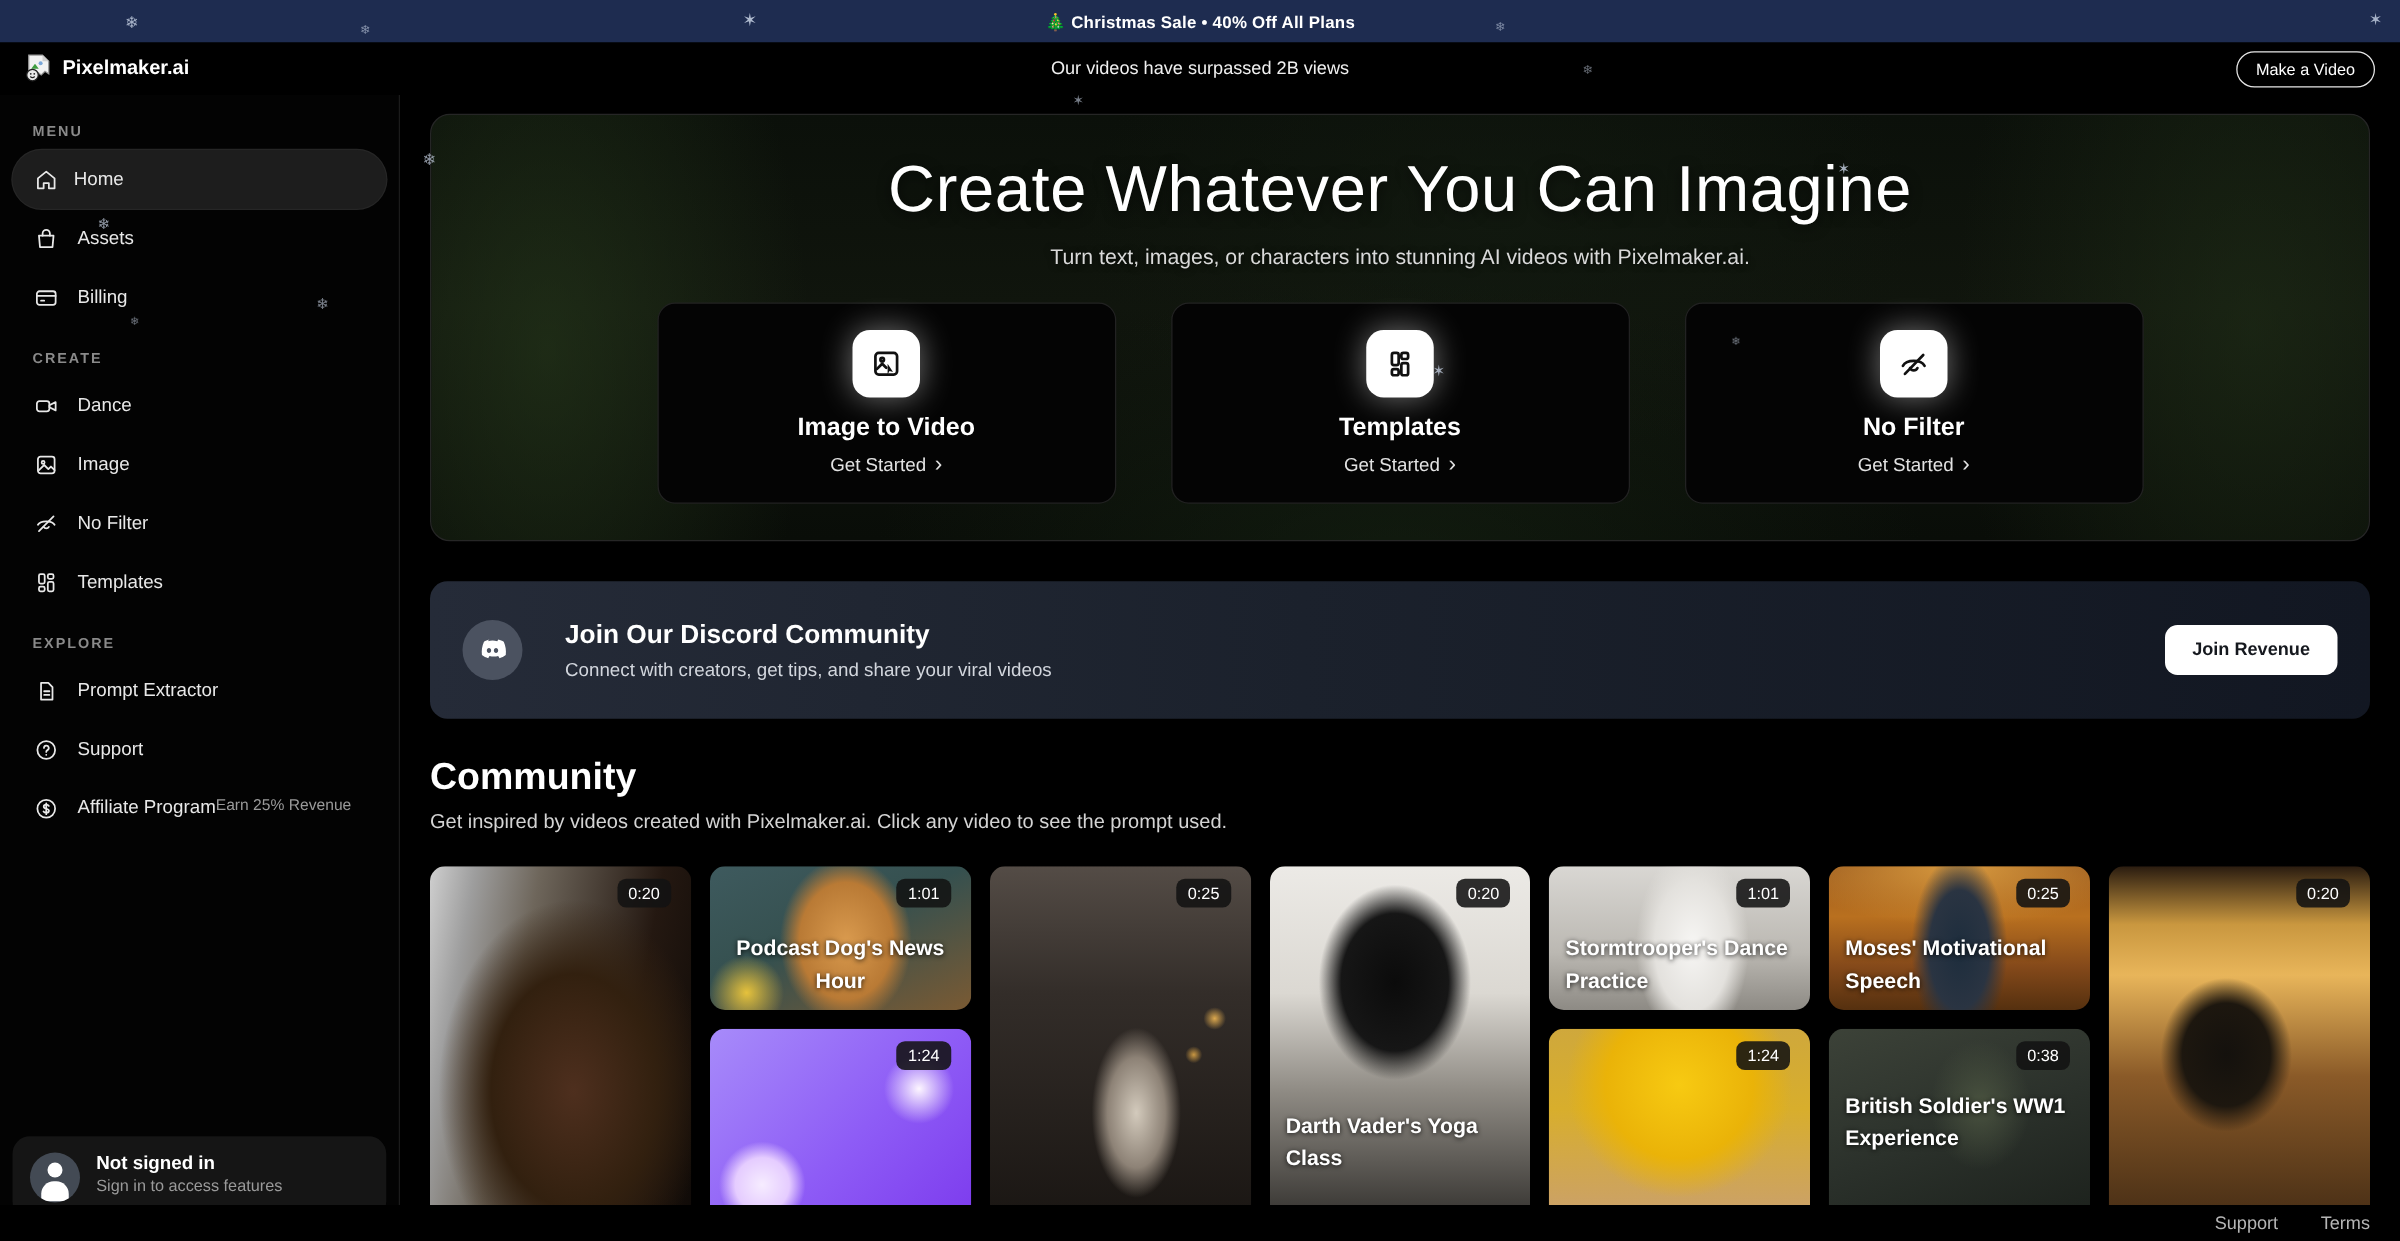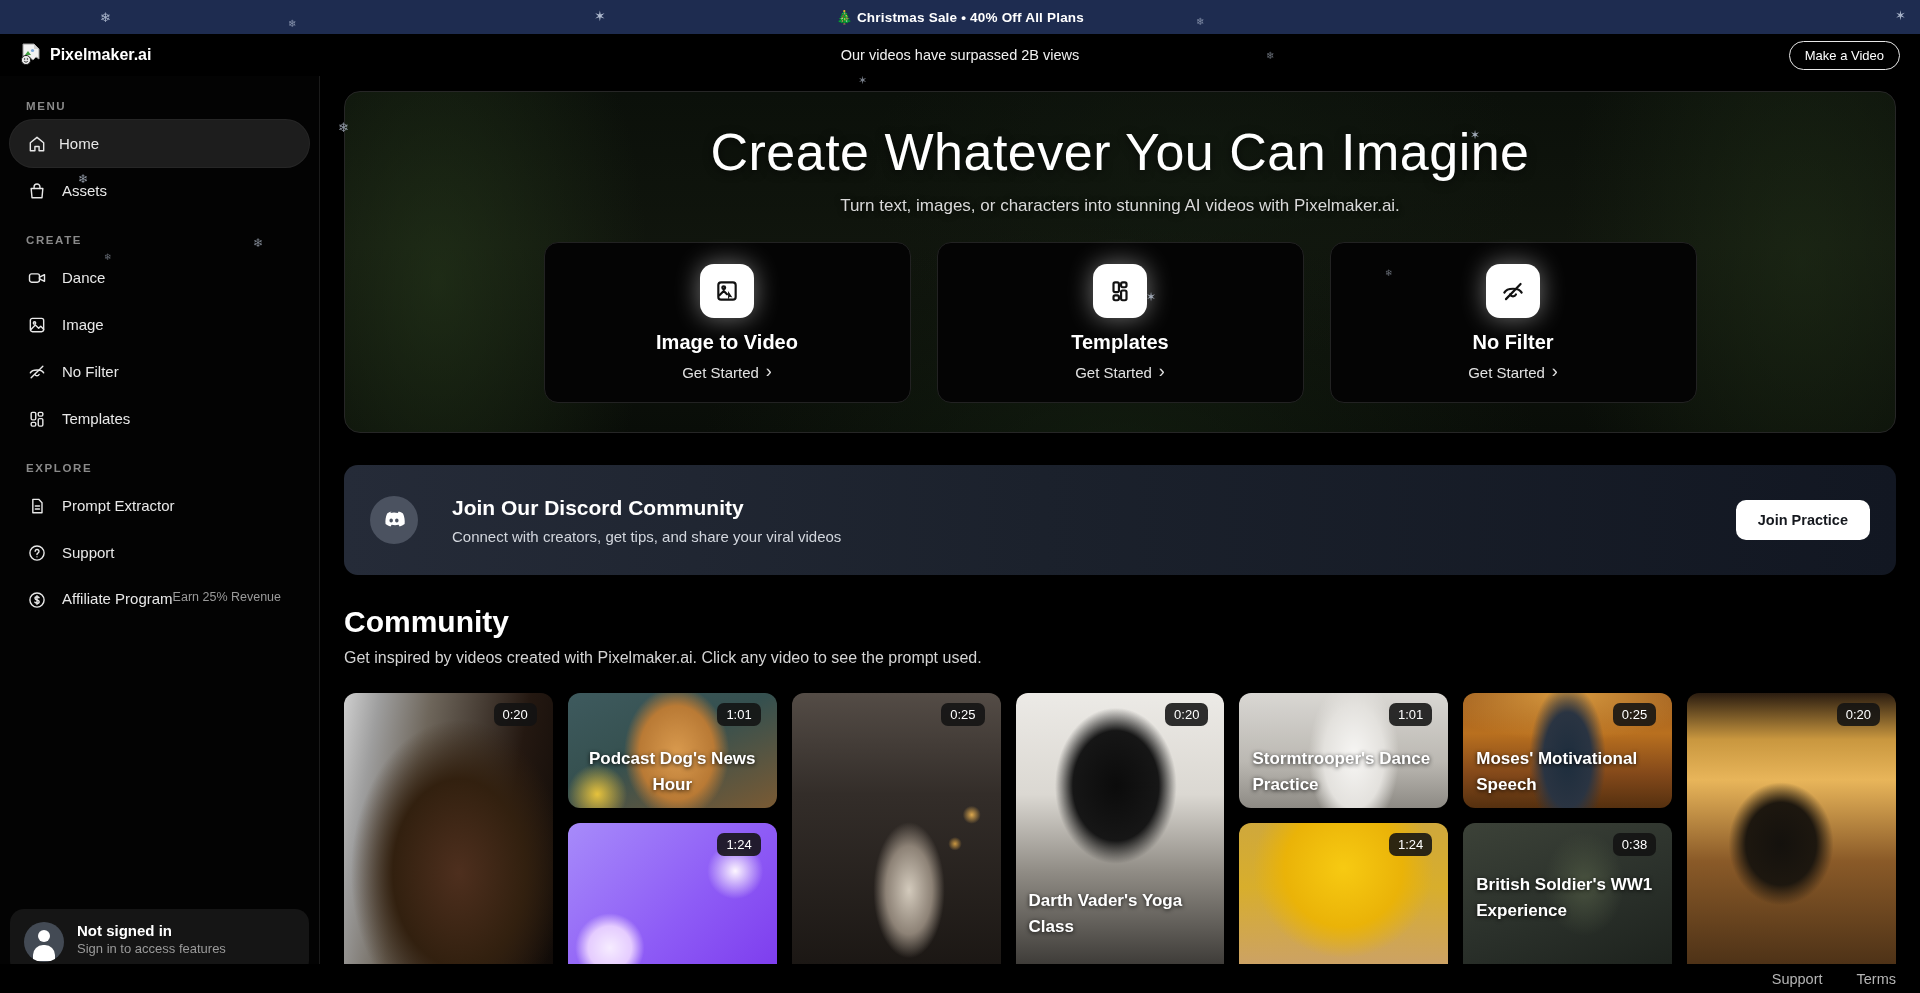--- a/index.html
+++ b/index.html
@@ -80,21 +80,21 @@
     background:
       radial-gradient(ellipse 300px 520px at 6% 55%, rgba(42,62,30,.55), transparent 70%),
       radial-gradient(ellipse 340px 560px at 94% 50%, rgba(36,52,26,.5), transparent 70%),
       radial-gradient(ellipse 560px 300px at 50% 105%, rgba(26,42,22,.45), transparent 75%),
       radial-gradient(ellipse 420px 240px at 55% 25%, rgba(18,26,16,.7), transparent 80%),
       linear-gradient(180deg, #0b100a 0%, #10150d 45%, #090d08 100%);
     text-align:center;
   }
   .hero-title { font-size:52px; font-weight:400; letter-spacing:.5px; margin-top:30px; text-shadow:0 2px 10px rgba(0,0,0,.6); }
   .hero-sub { font-size:17px; color:#d9d9d9; margin-top:14px; text-shadow:0 1px 6px rgba(0,0,0,.7); }
-  .hero-cards { display:flex; justify-content:center; gap:26px; margin-top:26px; }
+  .hero-cards { display:flex; justify-content:center; gap:44px; margin-top:26px; }
   .hero-card {
     width:367px; height:161px; background:#040404;
     border:1px solid #222; border-radius:14px;
     display:flex; flex-direction:column; align-items:center; justify-content:center;
     gap:9px; cursor:pointer;
   }
   .icon-tile {
     width:54px; height:54px; background:#fff; border-radius:14px;
     display:flex; align-items:center; justify-content:center;
     box-shadow:0 0 26px rgba(255,255,255,.45);
@@ -239,20 +239,29 @@
     <div class="side-item">
       <span class="sicon">
         <svg viewBox="0 0 24 24">
             <path d="M5 9h14l-1 11H6z"></path>
             <path d="M8.5 9V7a3.5 3.5 0 0 1 7 0v2"></path>
           </svg>
       </span>
       <span>Assets</span>
     </div>
 
+    <div class="side-item">
+      <span class="sicon">
+        <svg viewBox="0 0 24 24">
+            <rect x="3" y="6" width="18" height="13" rx="2.5"></rect>
+            <path d="M3 10.5h18M7 15h3"></path>
+          </svg>
+      </span>
+      <span>Billing</span>
+    </div>
 
     <div class="side-section-title">CREATE</div>
 
     <div class="side-item">
       <span class="sicon">
         <svg viewBox="0 0 24 24">
             <rect x="3" y="7" width="12" height="10" rx="2.5"></rect>
             <path d="M15 11l6-3v8l-6-3z"></path>
           </svg>
       </span>
@@ -389,21 +398,21 @@
     <div class="discord-banner">
       <span class="discord-circle">
         <svg viewBox="0 0 24 24">
             <path d="M8.5 5.5C10.8 4.8 13.2 4.8 15.5 5.5l.8-1.3c1.5.3 2.9.9 4 1.7 1.4 3.1 1.9 6.4 1.5 9.8-1.4 1.1-3 1.9-4.6 2.3l-1-1.6c-2.1.5-4.3.5-6.4 0l-1 1.6c-1.6-.4-3.2-1.2-4.6-2.3-.4-3.4.1-6.7 1.5-9.8 1.1-.8 2.5-1.4 4-1.7zM9.4 14.2c.9 0 1.6-.8 1.6-1.8s-.7-1.8-1.6-1.8-1.6.8-1.6 1.8.7 1.8 1.6 1.8zm5.2 0c.9 0 1.6-.8 1.6-1.8s-.7-1.8-1.6-1.8-1.6.8-1.6 1.8.7 1.8 1.6 1.8z"></path>
           </svg>
       </span>
       <span>
         <div class="discord-title">Join Our Discord Community</div>
         <div class="discord-sub">Connect with creators, get tips, and share your viral videos</div>
       </span>
-      <button class="join-discord-btn">Join Practice</button>
+      <button class="join-discord-btn">Join Revenue</button>
     </div>
 
     <div class="community-title">Community</div>
     <div class="community-sub">Get inspired by videos created with Pixelmaker.ai. Click any video to see the prompt used.</div>
 
     <div class="vgrid">
 
       <div class="vcard tall v-gorilla" style="grid-column:1">
         <span class="dur-badge">0:20</span>
       </div>

